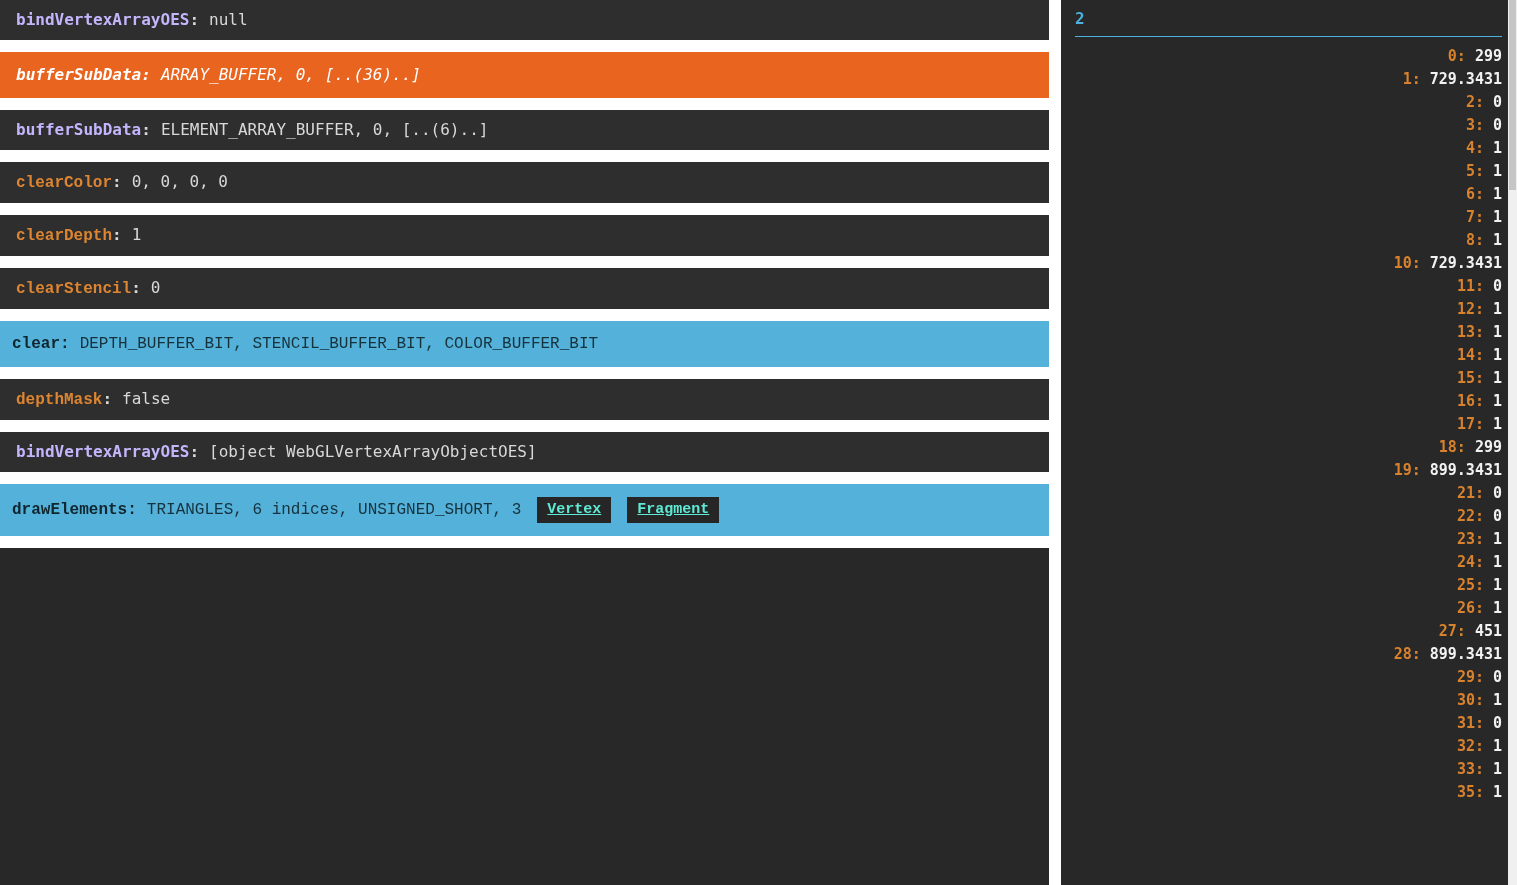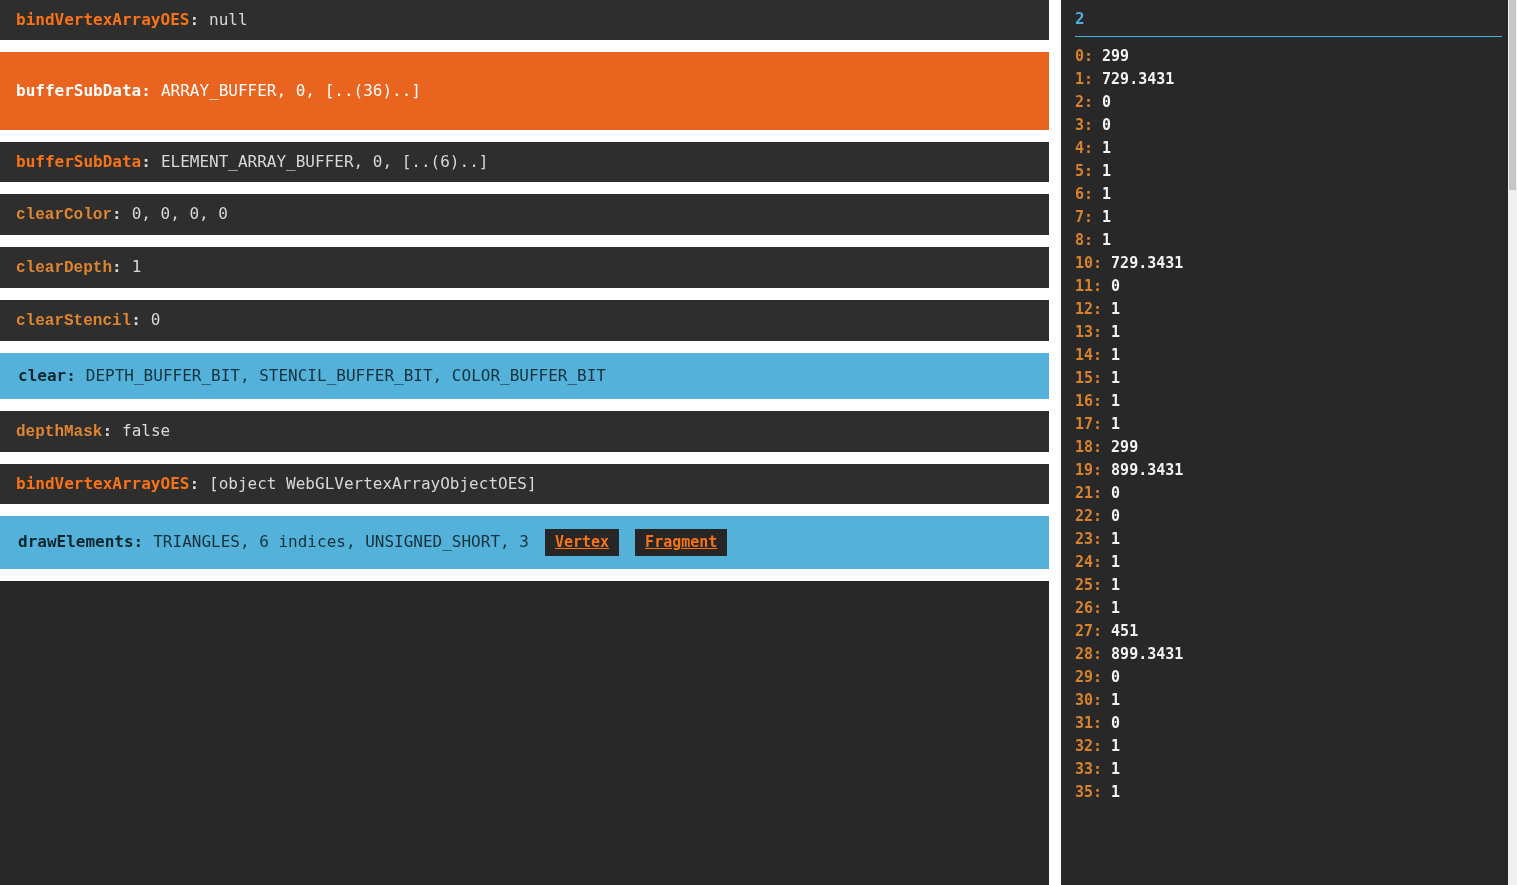--- a/index.html
+++ b/index.html
@@ -28,45 +28,45 @@
   }
   .cmd-row {
     background: #2e2e2e;
     margin-bottom: 12px;
     padding: 10px 16px;
     font-size: 16px;
     line-height: 20px;
     color: #d8d8d8;
     white-space: nowrap;
   }
-  .cmd-name { font-weight: bold; color: #f97316; }
+  .cmd-name { font-weight: bold; color: #c4b5fd; }
   .name-orange .cmd-name { color: #dd8530; font-family: Liberation Mono, monospace; }
   .cmd-sep { font-weight: bold; color: #d8d8d8; }
   .cmd-args { margin-left: 10px; }
 
-  .row-selected { background: #e8641f; padding: 29px 16px; }
+  .row-selected { background: #e8641f; padding: 13px 16px; font-style: italic; }
   .row-selected .cmd-name,
   .row-selected .cmd-sep,
   .row-selected .cmd-args { color: #ffffff; }
 
-  .row-highlight { background: #54b1da; padding: 13px 18px; }
+  .row-highlight { background: #54b1da; padding: 13px 12px; font-family: Liberation Mono, monospace; }
   .row-highlight .cmd-name,
   .row-highlight .cmd-sep { color: #10262e; }
   .row-highlight .cmd-args { color: #16323c; }
 
   .shader-btn {
     display: inline-block;
     margin-left: 16px;
     padding: 4px 10px 5px 10px;
     background: #262626;
     border: none;
     font-family: inherit;
     font-size: 15px;
     font-weight: bold;
-    color: #f97316;
+    color: #5eead4;
     text-decoration: underline;
     cursor: pointer;
     vertical-align: middle;
   }
   .left-filler {
     flex: 1 1 auto;
     background: #282828;
   }
 
   
@@ -85,20 +85,21 @@
   }
   .panel-divider {
     border-bottom: 1px solid #4cb1de;
     margin: 6px 0 8px 0;
   }
   .val-row {
     font-size: 15px;
     line-height: 23px;
     font-weight: bold;
     white-space: nowrap;
+    text-align: right;
   }
   .val-idx { color: #d9822e; }
   .val-num { color: #f2f2f2; margin-left: 9px; }
 
   
   .scrollbar {
     width: 9px;
     min-width: 9px;
     background: #f0f0f0;
     position: relative;

